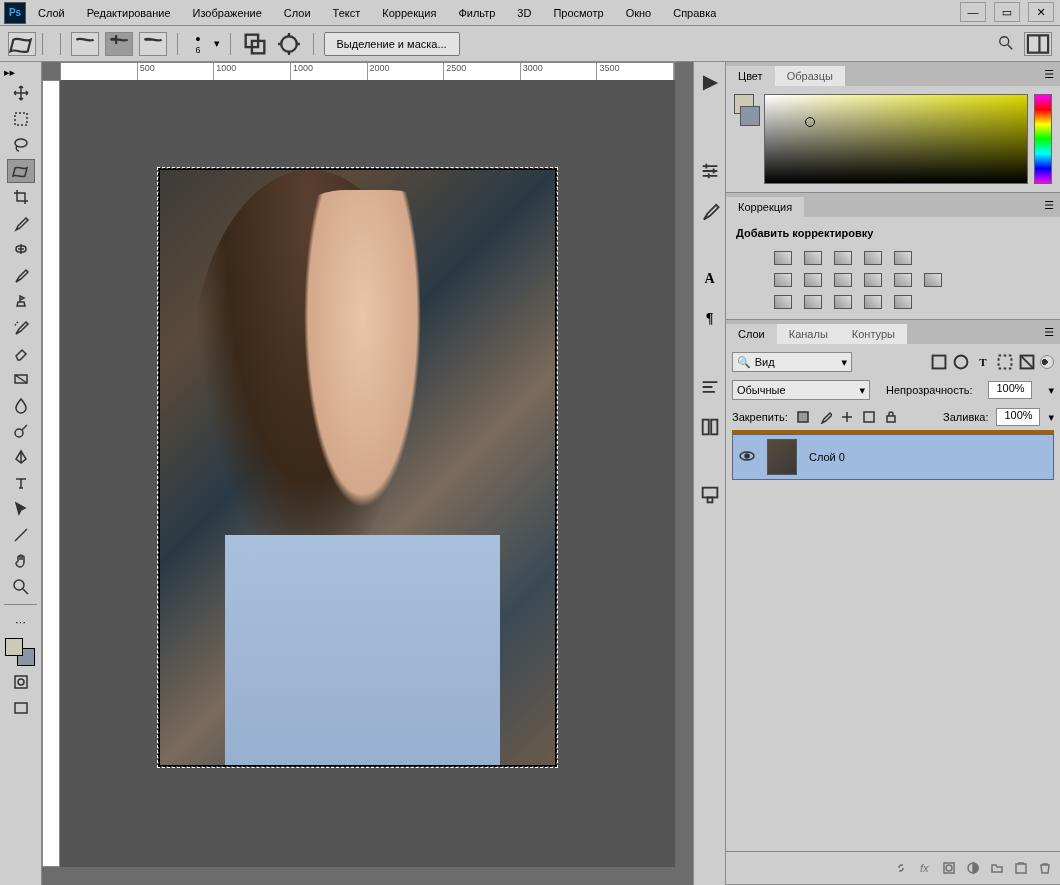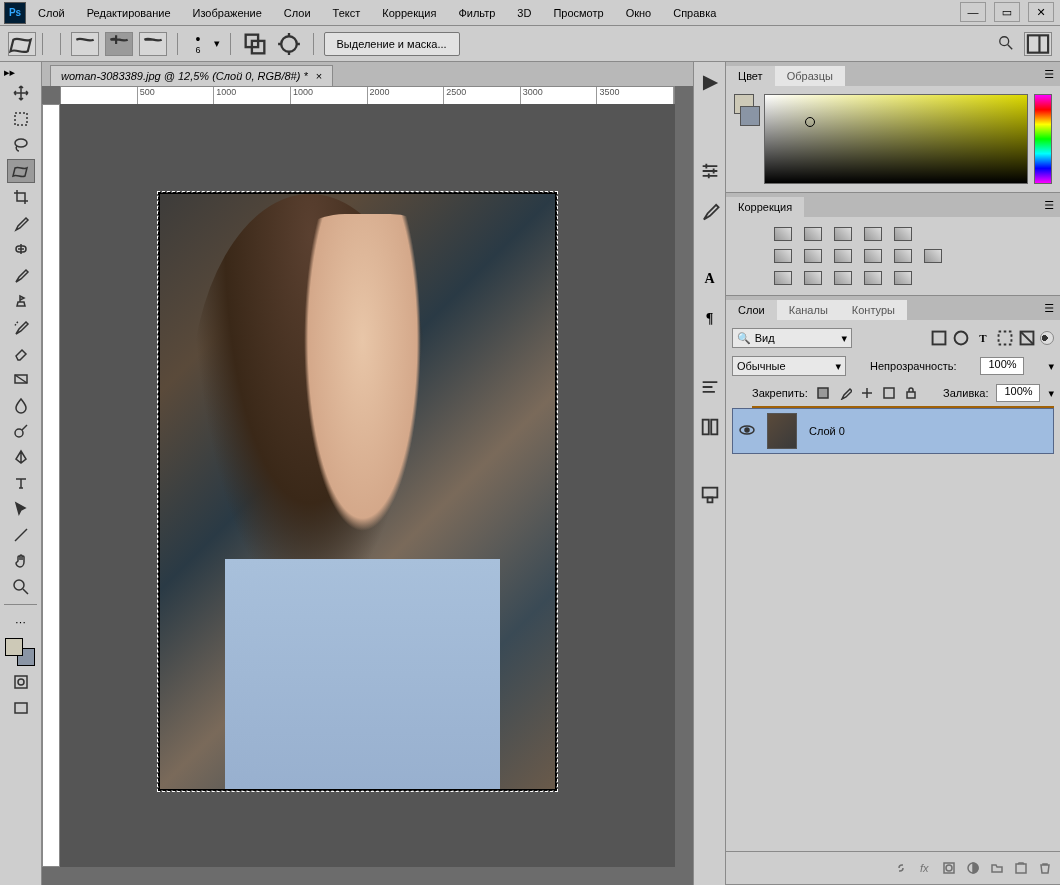--- a/index.html
+++ b/index.html
@@ -67,25 +67,25 @@
 .swatch-mini-bg { width: 20px; height: 20px; background: #8a95a5; border: 1.5px solid #555; margin: -8px 0 0 6px; }
 
 .corr-label { padding: 4px 0 8px 2px; font-weight: bold; }
 .corr-row { display: flex; gap: 12px; padding: 4px 0 4px 40px; }
 .corr-ico { width: 18px; height: 14px; border: 1px solid #555; background: linear-gradient(45deg,#999,#ddd); cursor: pointer; }
 
 .layers-toolbar { display: flex; align-items: center; gap: 4px; padding: 4px 0; }
 .layers-select { flex: 0 0 120px; height: 20px; border: 1px solid #888; background: #e8e8e8; display: flex; align-items: center; padding: 0 4px; gap: 4px; cursor: pointer; }
 .mini-btn { width: 18px; height: 18px; display: flex; align-items: center; justify-content: center; cursor: pointer; }
 
-.layer-row-controls { display: flex; align-items: center; padding: 4px 0; gap: 24px; }
+.layer-row-controls { display: flex; align-items: center; padding: 4px 0; gap: 16px; }
 .layer-select-wide { flex: 1; height: 20px; border: 1px solid #888; background: #e8e8e8; padding: 0 4px; display: flex; align-items: center; justify-content: space-between; cursor: pointer; }
 .pct-box { width: 44px; height: 18px; border: 1px solid #888; background: #fff; text-align: center; }
 
-.lock-row { display: flex; align-items: center; gap: 8px; padding: 4px 0; border-bottom: 2px solid #a16207; margin-left: 20px; }
+.lock-row { display: flex; align-items: center; gap: 8px; padding: 4px 0; border-bottom: 4px solid #a16207; }
 .lock-ico { width: 14px; height: 14px; cursor: pointer; }
 
 .layer-list { height: 393px; background: #cecece; }
 .layer-item { display: flex; align-items: center; gap: 12px; padding: 4px 6px; background: #9fbce0; border: 1px solid #568; }
 .layer-eye { width: 16px; cursor: pointer; }
 .layer-thumb { width: 30px; height: 36px; background: linear-gradient(135deg,#5a4a3a,#3a3a3a); border: 1px solid #555; }
 
 .layers-footer { height: 24px; background: #cecece; border-top: 1px solid #8a8a8a; display: flex; justify-content: flex-end; align-items: center; gap: 10px; padding: 16px 8px; }
 .footer-ico { width: 14px; height: 14px; opacity: 0.6; cursor: pointer; }
 
@@ -294,27 +294,20 @@
         </svg>
       </div>
     <div class="tool">
         <svg viewBox="0 0 18 18">
           <rect x="3" y="4" width="12" height="10"></rect>
         </svg>
       </div>
   </div>
 
   <div class="doc-area">
-    <div class="doc-tab-bar">
-      <div style="width:8px"></div>
-      <div class="doc-tab">
-        <span>woman-3083389.jpg @ 12,5% (Слой 0, RGB/8#) *</span>
-        <span class="close">×</span>
-      </div>
-    </div>
     <div class="canvas-wrapper">
       <div class="ruler-top">
         <div></div>
         <div>500</div>
         <div>1000</div>
         <div>1000</div>
         <div>2000</div>
         <div>2500</div>
         <div>3000</div>
         <div>3500</div>
@@ -392,20 +385,21 @@
         </div>
       </div>
     </div>
 
     <div class="panel">
       <div class="panel-tabs">
         <div class="panel-tab active">Коррекция</div>
         <div class="panel-menu">☰</div>
       </div>
       <div class="panel-body" style="padding:6px 8px">
+        <div class="corr-label">Добавить корректировку</div>
         <div class="corr-row">
           <div class="corr-ico"></div>
           <div class="corr-ico"></div>
           <div class="corr-ico"></div>
           <div class="corr-ico"></div>
           <div class="corr-ico"></div>
         </div>
         <div class="corr-row">
           <div class="corr-ico"></div>
           <div class="corr-ico"></div>

